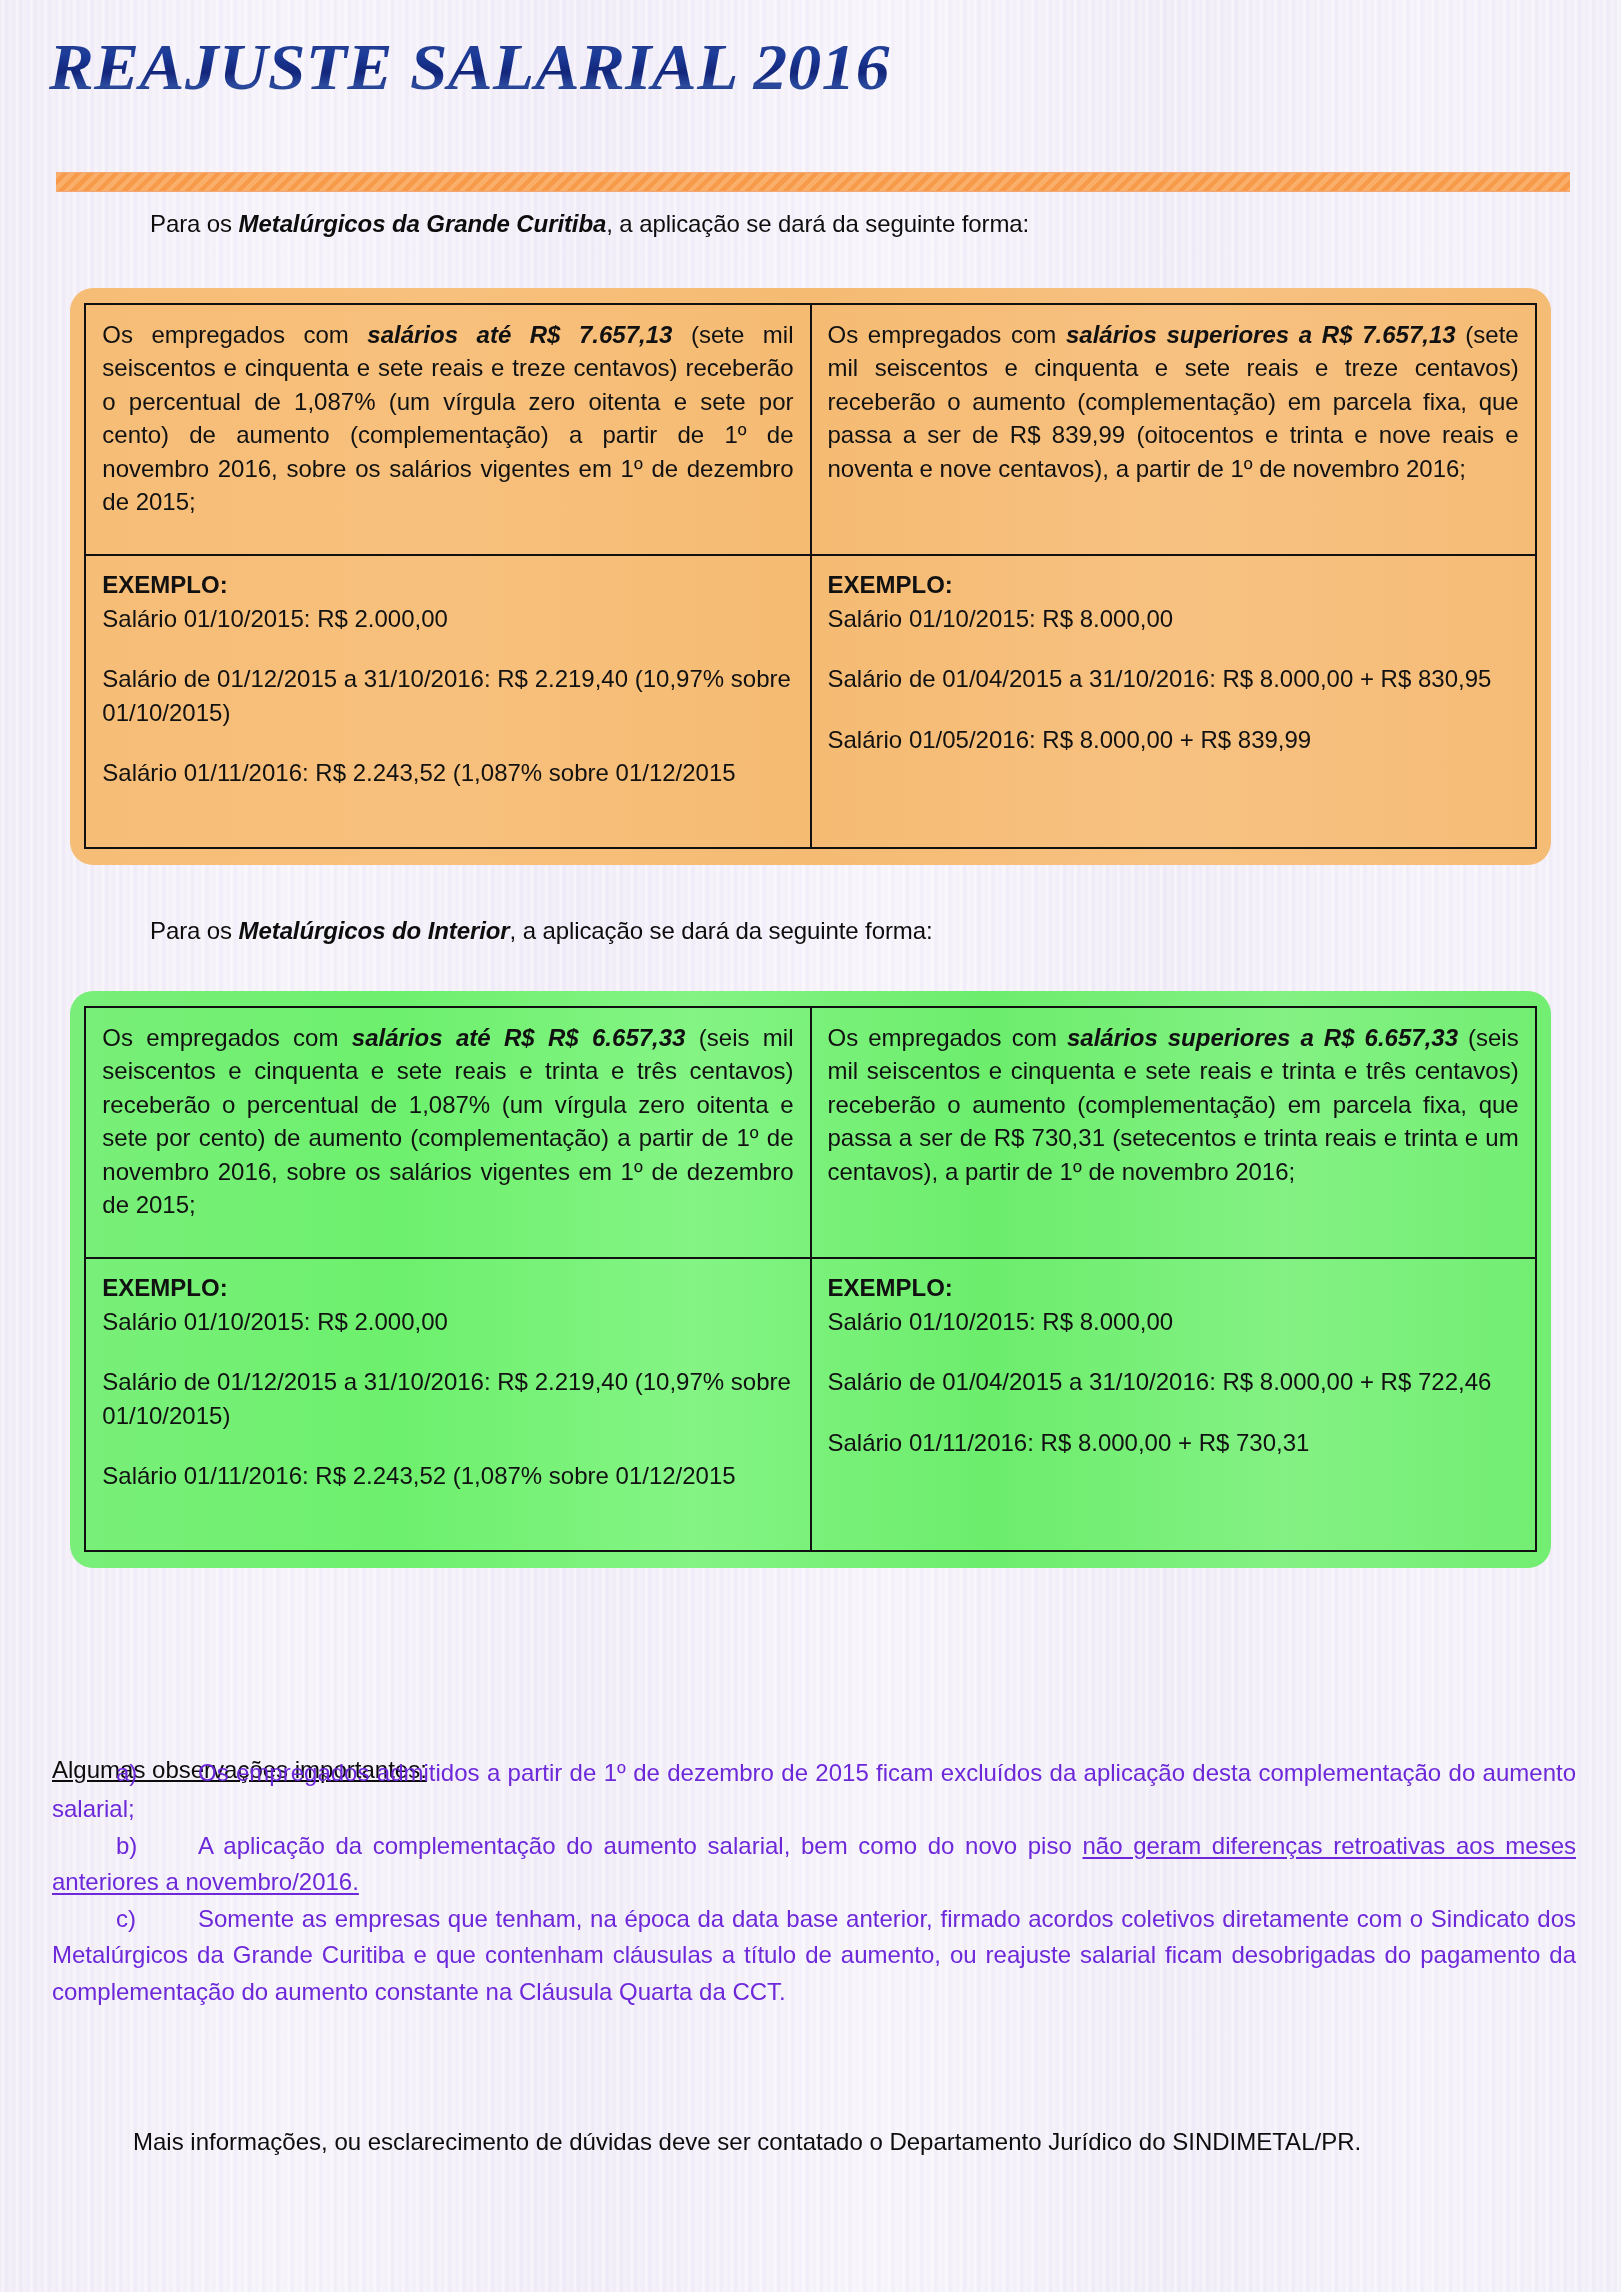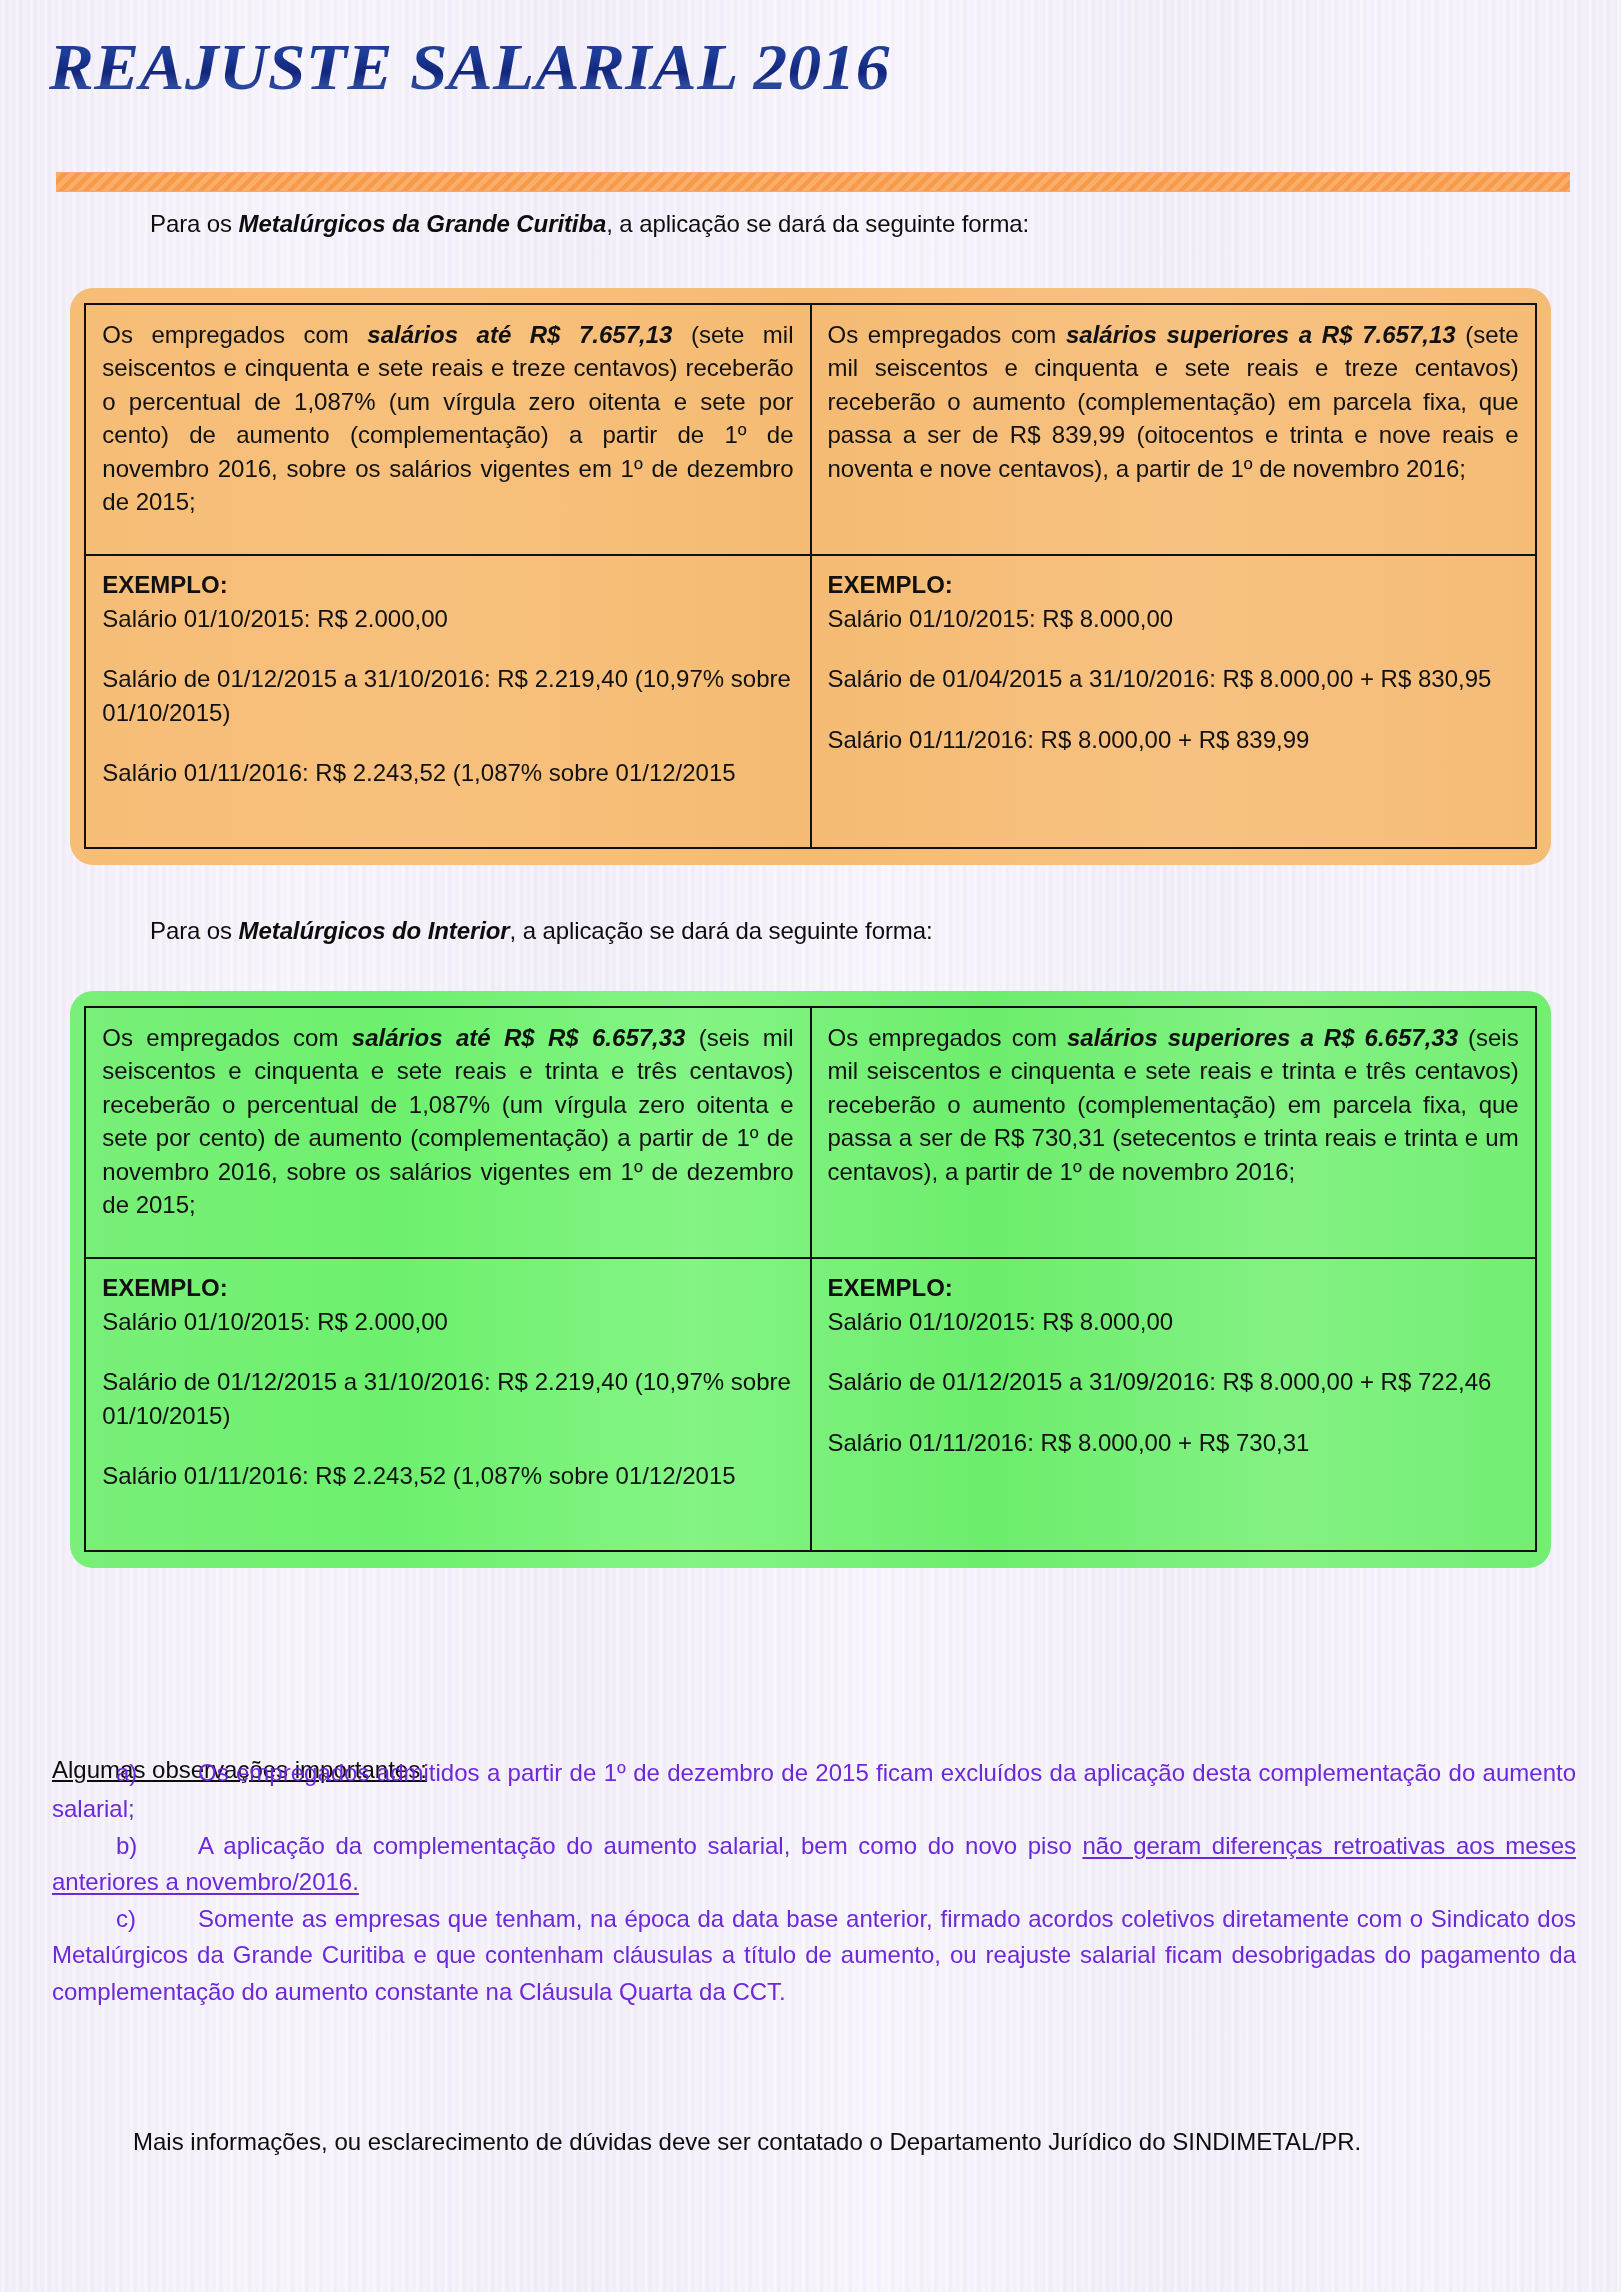--- a/index.html
+++ b/index.html
@@ -192,21 +192,21 @@
       </tr>
       <tr>
         <td class="cell-ex">
           <p><span class="exemplo-label">EXEMPLO:</span><br><span>Salário 01/10/2015: R$ 2.000,00</span></p>
           <p>Salário de 01/12/2015 a 31/10/2016: R$ 2.219,40 (10,97% sobre 01/10/2015)</p>
           <p>Salário 01/11/2016: R$ 2.243,52 (1,087% sobre 01/12/2015</p>
         </td>
         <td class="cell-ex">
           <p><span class="exemplo-label">EXEMPLO:</span><br><span>Salário 01/10/2015: R$ 8.000,00</span></p>
           <p>Salário de 01/04/2015 a 31/10/2016: R$ 8.000,00 + R$ 830,95</p>
-          <p>Salário 01/11/2016: R$ 8.000,00 + R$ 839,99</p>
+          <p>Salário 01/05/2016: R$ 8.000,00 + R$ 839,99</p>
         </td>
       </tr>
     </tbody>
       </table>
   </div>
 
   <div class="intro" id="intro-2">
     <span>Para os </span><b>Metalúrgicos do Interior</b><span>, a aplicação se dará da seguinte forma:</span>
   </div>
 
@@ -222,21 +222,21 @@
         </td>
       </tr>
       <tr>
         <td class="cell-ex">
           <p><span class="exemplo-label">EXEMPLO:</span><br><span>Salário 01/10/2015: R$ 2.000,00</span></p>
           <p>Salário de 01/12/2015 a 31/10/2016: R$ 2.219,40 (10,97% sobre 01/10/2015)</p>
           <p>Salário 01/11/2016: R$ 2.243,52 (1,087% sobre 01/12/2015</p>
         </td>
         <td class="cell-ex">
           <p><span class="exemplo-label">EXEMPLO:</span><br><span>Salário 01/10/2015: R$ 8.000,00</span></p>
-          <p>Salário de 01/12/2015 a 31/09/2016: R$ 8.000,00 + R$ 722,46</p>
+          <p>Salário de 01/04/2015 a 31/10/2016: R$ 8.000,00 + R$ 722,46</p>
           <p>Salário 01/11/2016: R$ 8.000,00 + R$ 730,31</p>
         </td>
       </tr>
     </tbody>
       </table>
   </div>
 
   <div class="obs" id="obs-head">Algumas observações importantes:</div>
 
   <div class="obs-list">

